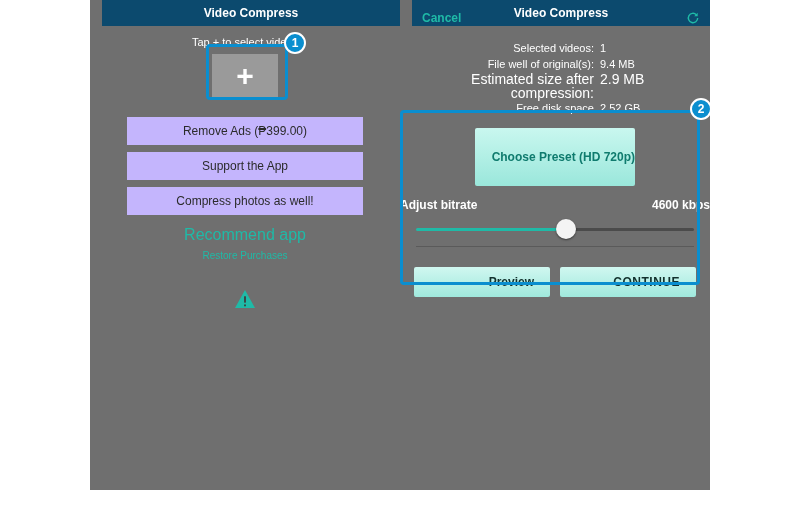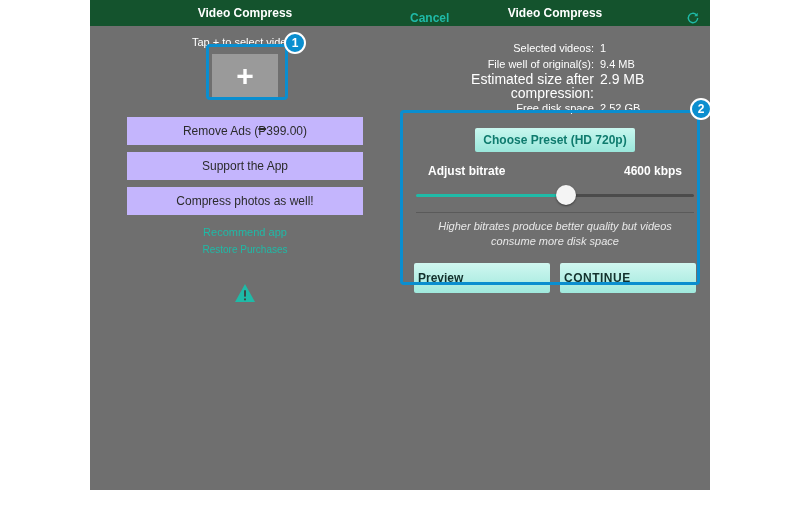--- a/index.html
+++ b/index.html
@@ -22,27 +22,28 @@
     top: 0; height: 490px;
     width: 310px;
   }
   .col.left  { left: 0; }
   .col.right { left: 310px; }
 
   
   .hdr {
     position: relative;
     height: 26px;
-    background: #14532d;
+    background: #0c4a6e;
     color: #fff;
     font-size: 12px;
     font-weight: 600;
     display: flex;
     align-items: center;
     justify-content: center;
+    margin-left: 12px;
   }
   .hdr .hbtn {
     position: absolute;
     top: 0; height: 36px;
     display: flex; align-items: center;
     color: #1fbaa7;
     font-weight: 600;
     font-size: 12px;
   }
   .hdr .hbtn.left  { left: 10px; }
@@ -71,21 +72,21 @@
     background: #c4b5fd;
     color: #2b2b2b;
     text-align: center;
     font-size: 12px;
     padding: 7px 0;
     border: 1px solid #6f6f6f;
   }
   .teal-link {
     text-align: center;
     color: #1fbaa7;
-    font-size: 11px;
+    font-size: 16px;
     margin-top: 10px;
   }
   .teal-link.small { font-size: 10px; margin-top: 6px; }
   .warn {
     width: 22px; height: 20px;
     margin: 28px auto 0 auto;
     position: relative;
   }
   .warn svg { width: 22px; height: 20px; display:block; }
 
@@ -103,27 +104,27 @@
   .stat-row .val { text-align: left; }
   .stat-row.tiny { font-size: 14px; line-height: 14px; }
 
   .preset-btn {
     width: 160px;
     margin: 4px auto 12px auto;
     background: linear-gradient(#c9f7ef, #9ae7db);
     color: #0f7b6e;
     font-size: 12px;
     font-weight: 600;
-    text-align: center;
-    padding: 5px 0;
+    text-align: right;
+    padding: 22px 0;
     border-radius: 2px;
   }
   .bitrate-row {
     display: flex; justify-content: space-between;
-    padding: 0 28px;
+    padding: 0 0;
     color: #fff; font-size: 12px; font-weight: 600;
   }
   .slider-wrap {
     position: relative;
     height: 24px;
     margin: 6px 16px 4px 16px;
   }
   .track-left {
     position: absolute; left: 0; top: 10px; height: 3px;
     width: 54%;
@@ -159,22 +160,22 @@
   .action-row {
     display: flex; gap: 10px;
     padding: 14px 14px 0 14px;
   }
   .action-btn {
     flex: 1;
     background: linear-gradient(#d0f7f0, #a0e9dd);
     color: #13312d;
     font-size: 12px;
     font-weight: 600;
-    text-align: left;
-    padding: 8px 4px;
+    text-align: right;
+    padding: 8px 16px;
     border-radius: 2px;
   }
   .action-btn.caps { text-transform: uppercase; letter-spacing: 0.5px; }
 
   
   .callout {
     position: absolute;
     border: 3px solid #0a8ecf;
     border-radius: 4px;
     pointer-events: none;
@@ -262,21 +263,20 @@
       <span>4600 kbps</span>
     </div>
 
     <div class="slider-wrap">
       <div class="track-left"></div>
       <div class="track-right"></div>
       <div class="knob"></div>
     </div>
     <div class="divider"></div>
 
-    <div class="note">Higher bitrates produce better quality but videos consume more disk space</div>
 
     <div class="action-row">
       <div class="action-btn">Preview</div>
       <div class="action-btn caps">CONTINUE</div>
     </div>
   </div>
 
 </div>
 
 <div class="callout" style="left:206px; top:44px; width:82px; height:56px;"></div>

